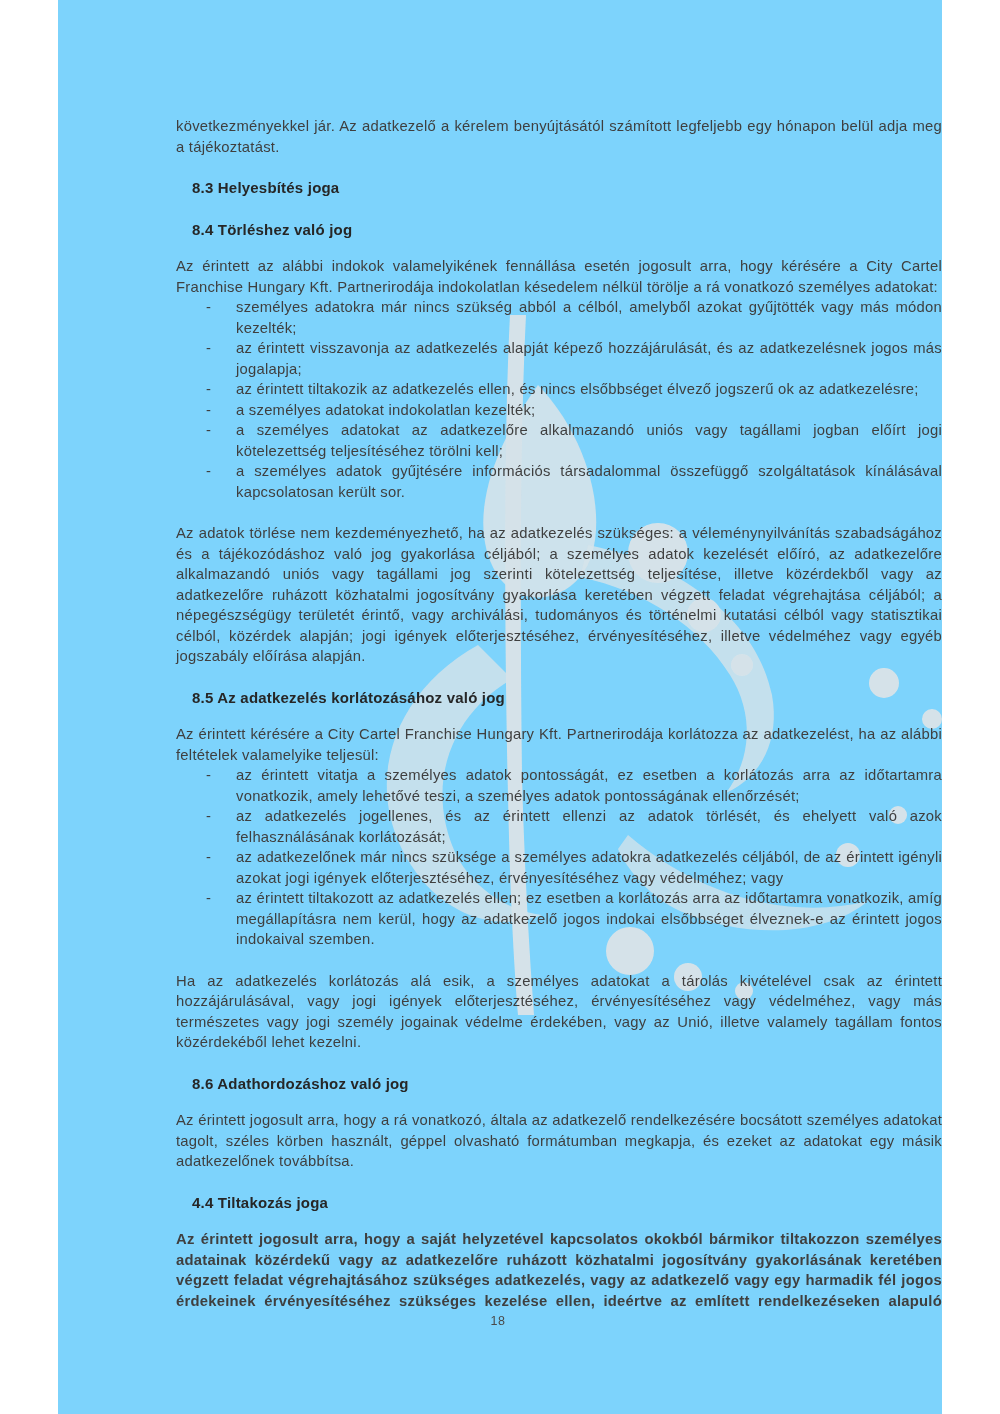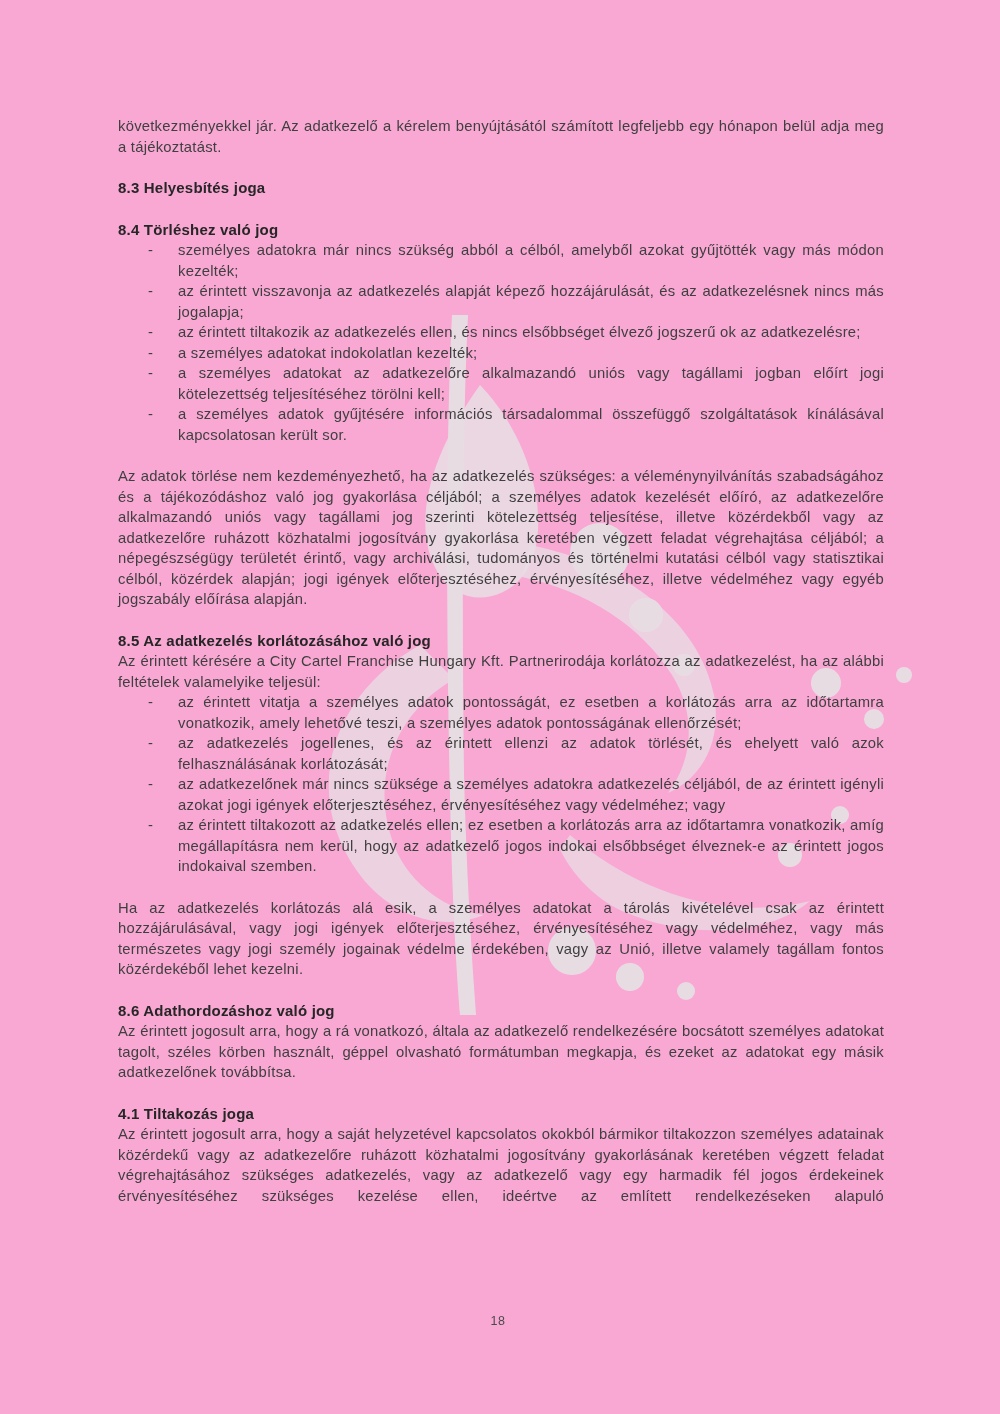--- a/index.html
+++ b/index.html
@@ -1,22 +1,22 @@
 <!DOCTYPE html>
 <html lang="hu"><head>
 <meta charset="utf-8">
 <title>Adatkezelési tájékoztató – 18. oldal</title>
 <style>
   html, body { margin: 0; padding: 0; background: #ffffff; }
   .page {
     position: relative;
-    width: 1000px;
+    width: 884px;
     height: 1414px;
     margin: 0 auto;
-    background: #f9a8d4;
+    background: #7dd3fc;
     overflow: hidden;
     font-family: "Liberation Sans", sans-serif;
     color: #3f3f3f;
   }
   .watermark {
     position: absolute;
     left: 270px;
     top: 315px;
     width: 680px;
     height: 700px;
@@ -30,21 +30,21 @@
     width: 766px;
     z-index: 1;
     font-size: 14.8px;
     line-height: 20.5px;
     letter-spacing: 0.25px;
     text-align: justify;
   }
   .content p { margin: 0; }
   .sec { margin-top: 21px; }
   .sec h3 {
-    margin: 0;
+    margin: 16px;
     font-size: 15px;
     line-height: 20.5px;
     font-weight: bold;
     color: #262626;
     text-align: left;
     letter-spacing: 0.2px;
   }
   ul.dash-list {
     margin: 0;
     padding: 0 0 0 30px;
@@ -53,21 +53,21 @@
   ul.dash-list li { display: flex; }
   ul.dash-list .dash {
     flex: 0 0 30px;
     color: #3f3f3f;
   }
   ul.dash-list .li-text {
     flex: 1;
     text-align: justify;
   }
   .after-para { margin-top: 21px !important; }
-  .justify-last { text-align-last: justify; }
+  .justify-last { text-align-last: justify; font-weight: bold; }
   .page-number {
     position: absolute;
     left: 0;
     right: 4px;
     top: 1314px;
     text-align: center;
     font-size: 12.5px;
     letter-spacing: 0.5px;
     color: #4a4a4a;
     z-index: 1;
@@ -108,28 +108,29 @@
   <main class="content">
 
     <p>következményekkel jár. Az adatkezelő a kérelem benyújtásától számított legfeljebb egy hónapon belül adja meg a tájékoztatást.</p>
 
     <section class="sec">
       <h3>8.3 Helyesbítés joga</h3>
     </section>
 
     <section class="sec">
       <h3>8.4 Törléshez való jog</h3>
+      <p>Az érintett az alábbi indokok valamelyikének fennállása esetén jogosult arra, hogy kérésére a City Cartel Franchise Hungary Kft. Partnerirodája indokolatlan késedelem nélkül törölje a rá vonatkozó személyes adatokat:</p>
       <ul class="dash-list">
         <li>
             <span class="dash">-</span>
             <span class="li-text">személyes adatokra már nincs szükség abból a célból, amelyből azokat gyűjtötték vagy más módon kezelték;</span>
           </li>
         <li>
             <span class="dash">-</span>
-            <span class="li-text">az érintett visszavonja az adatkezelés alapját képező hozzájárulását, és az adatkezelésnek nincs más jogalapja;</span>
+            <span class="li-text">az érintett visszavonja az adatkezelés alapját képező hozzájárulását, és az adatkezelésnek jogos más jogalapja;</span>
           </li>
         <li>
             <span class="dash">-</span>
             <span class="li-text">az érintett tiltakozik az adatkezelés ellen, és nincs elsőbbséget élvező jogszerű ok az adatkezelésre;</span>
           </li>
         <li>
             <span class="dash">-</span>
             <span class="li-text">a személyes adatokat indokolatlan kezelték;</span>
           </li>
         <li>
@@ -167,20 +168,20 @@
       </ul>
       <p class="after-para">Ha az adatkezelés korlátozás alá esik, a személyes adatokat a tárolás kivételével csak az érintett hozzájárulásával, vagy jogi igények előterjesztéséhez, érvényesítéséhez vagy védelméhez, vagy más természetes vagy jogi személy jogainak védelme érdekében, vagy az Unió, illetve valamely tagállam fontos közérdekéből lehet kezelni.</p>
     </section>
 
     <section class="sec">
       <h3>8.6 Adathordozáshoz való jog</h3>
       <p>Az érintett jogosult arra, hogy a rá vonatkozó, általa az adatkezelő rendelkezésére bocsátott személyes adatokat tagolt, széles körben használt, géppel olvasható formátumban megkapja, és ezeket az adatokat egy másik adatkezelőnek továbbítsa.</p>
     </section>
 
     <section class="sec">
-      <h3>4.1 Tiltakozás joga</h3>
+      <h3>4.4 Tiltakozás joga</h3>
       <p class="justify-last">Az érintett jogosult arra, hogy a saját helyzetével kapcsolatos okokból bármikor tiltakozzon személyes adatainak közérdekű vagy az adatkezelőre ruházott közhatalmi jogosítvány gyakorlásának keretében végzett feladat végrehajtásához szükséges adatkezelés, vagy az adatkezelő vagy egy harmadik fél jogos érdekeinek érvényesítéséhez szükséges kezelése ellen, ideértve az említett rendelkezéseken alapuló</p>
     </section>
 
   </main>
 
   <div class="page-number">18</div>
 </div>
 
 </body></html>

